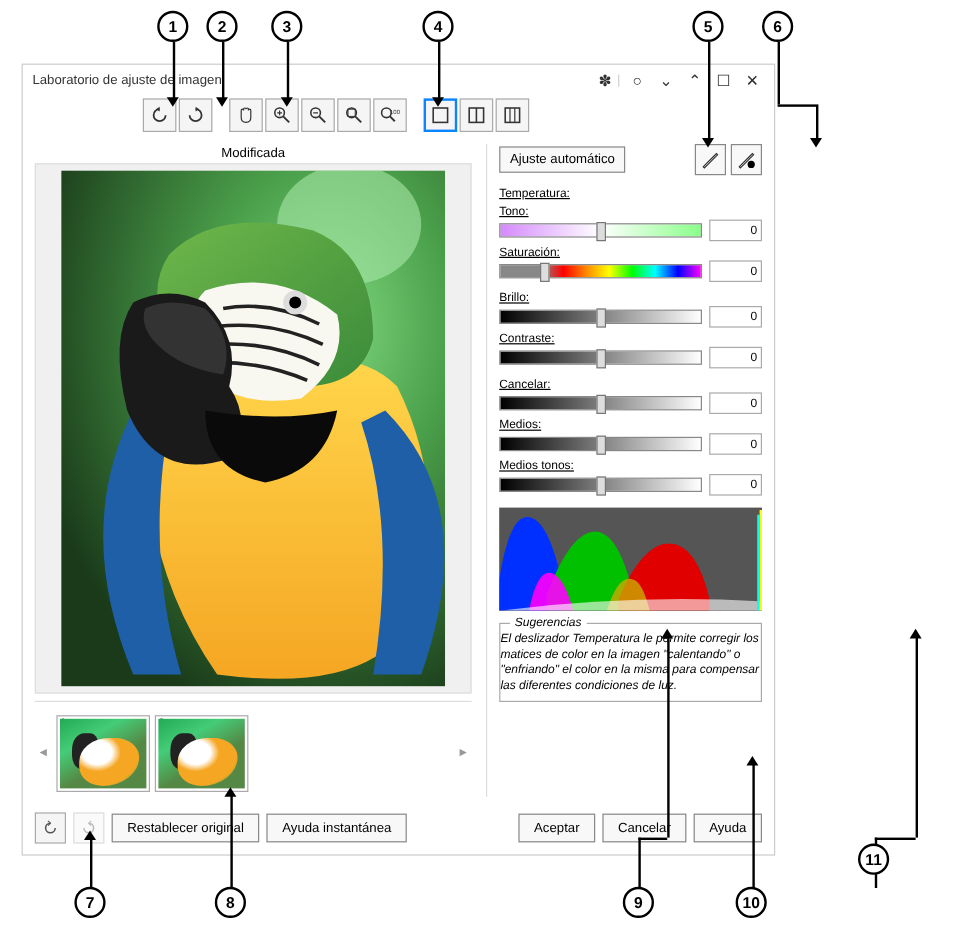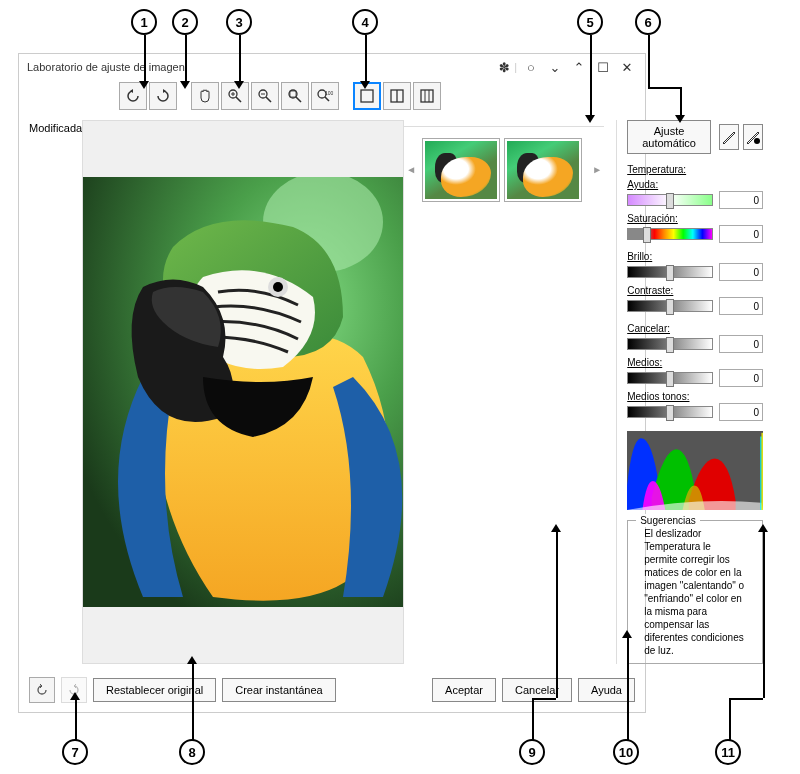--- a/index.html
+++ b/index.html
@@ -6,21 +6,21 @@
 body { background: #fff; width: 800px; height: 774px; position: relative; }
 .window { position: absolute; left: 18px; top: 53px; width: 628px; height: 660px; background: #fff; border: 1px solid #ccc; }
 .titlebar { height: 26px; display: flex; align-items: center; padding: 0 8px; font-size: 11px; color: #333; }
 .titlebar-title { flex: 1; }
 .titlebar-btn { width: 20px; height: 18px; display: inline-flex; align-items: center; justify-content: center; margin-left: 4px; font-size: 13px; cursor: default; }
 .toolbar { height: 32px; padding-left: 100px; display: flex; align-items: center; gap: 2px; }
 .tbtn { width: 28px; height: 28px; border: 1px solid #aaa; background: #f5f5f5; display: inline-flex; align-items: center; justify-content: center; font-size: 14px; position: relative; }
 .tbtn.sel { border: 2px solid #0a84ff; }
 .tgap { width: 10px; }
 .body { display: flex; height: 560px; padding: 8px 10px; gap: 12px; }
-.left { flex: 1; display: flex; flex-direction: row; }
+.left { flex: 1; display: flex; flex-direction: column; }
 .preview-title { text-align: center; font-size: 11px; padding: 2px 0; }
 .preview { flex: 1; background: #f0f0f0; border: 1px solid #ddd; display: flex; align-items: center; justify-content: center; position: relative; overflow: hidden; }
 .thumbs { height: 80px; margin-top: 6px; display: flex; align-items: center; gap: 4px; border-top: 1px solid #ddd; padding-top: 6px; }
 .thumbnav { width: 14px; height: 64px; display: flex; align-items: center; justify-content: center; color: #999; font-size: 10px; }
 .thumb { width: 78px; height: 64px; border: 1px solid #aaa; position: relative; background: #fff; padding: 2px; }
 .thumb .num { position: absolute; top: 0; left: 2px; font-size: 9px; }
 .thumb .cx { position: absolute; top: 0; right: 2px; font-size: 10px; }
 .right { width: 230px; display: flex; flex-direction: column; border-left: 1px solid #ddd; padding-left: 10px; gap: 6px; font-size: 11px; }
 .autorow { display: flex; gap: 4px; align-items: center; margin-bottom: 4px; }
 .autobtn { border: 1px solid #888; background: #f8f8f8; padding: 4px 8px; font-size: 11px; }
@@ -30,21 +30,21 @@
 .slider-line { display: flex; align-items: center; gap: 6px; }
 .slider-track { flex: 1; height: 12px; position: relative; border: 1px solid #888; }
 .slider-handle { position: absolute; top: -2px; width: 8px; height: 16px; background: #ddd; border: 1px solid #777; }
 .slider-val { width: 44px; height: 18px; border: 1px solid #aaa; font-size: 10px; text-align: right; padding: 1px 3px; }
 .slider-val.active { border: 1px solid #0a84ff; }
 .grad-temp { background: linear-gradient(to right, #ff6a00, #fff, #7ab8ff); }
 .grad-tone { background: linear-gradient(to right, #d58aff, #fff, #8aff8a); }
 .grad-sat { background: linear-gradient(to right, #888, #888 20%, #f00, #f80, #ff0, #0f0, #0ff, #00f, #f0f); }
 .grad-gray { background: linear-gradient(to right, #000, #fff); }
 .histo { height: 86px; background: #555; position: relative; overflow: hidden; }
-.hints { border: 1px solid #aaa; padding: 6px 16px; font-size: 10px; line-height: 1.3; margin-top: 4px; position: relative; }
+.hints { border: 1px solid #aaa; padding: 6px 0; font-size: 10px; line-height: 1.3; margin-top: 4px; position: relative; font-style: italic; }
 .hints-title { position: absolute; top: -7px; left: 8px; background: #fff; padding: 0 4px; font-size: 10px; }
 .bottombar { height: 36px; display: flex; align-items: center; padding: 0 10px; gap: 6px; }
 .bottombar .spacer { flex: 1; }
 .bbtn { border: 1px solid #888; background: #f8f8f8; padding: 5px 12px; font-size: 11px; }
 .smallbtn { width: 26px; height: 26px; border: 1px solid #aaa; background: #f5f5f5; display: inline-flex; align-items: center; justify-content: center; font-size: 13px; }
 
 
 .callout { position: absolute; width: 26px; height: 26px; border: 2px solid #000; border-radius: 50%; background: #fff; display: flex; align-items: center; justify-content: center; font-size: 13px; font-weight: bold; z-index: 50; }
 .arrow { position: absolute; background: #000; z-index: 40; }
 .arrow.v { width: 2px; }
@@ -98,21 +98,21 @@
 <div class="callout" style="left:519px; top:739px">9</div>
 <div class="arrow v" style="left:532px; top:698px; height:42px"></div>
 <div class="arrow h" style="left:532px; top:698px; width:24px"></div>
 <div class="arrow v" style="left:556px; top:530px; height:168px"></div>
 <div class="arrowhead up" style="left:551px; top:524px"></div>
 
 <div class="callout" style="left:613px; top:739px">10</div>
 <div class="arrow v" style="left:627px; top:636px; height:104px"></div>
 <div class="arrowhead up" style="left:622px; top:630px"></div>
 
-<div class="callout" style="left:715px; top:739px">11</div>
+<div class="callout" style="left:715px; top:703px">11</div>
 <div class="arrow v" style="left:729px; top:698px; height:42px"></div>
 <div class="arrow h" style="left:729px; top:698px; width:34px"></div>
 <div class="arrow v" style="left:763px; top:530px; height:168px"></div>
 <div class="arrowhead up" style="left:758px; top:524px"></div>
 
 <div class="window">
   <div class="titlebar">
     <span class="titlebar-title">Laboratorio de ajuste de imagen</span>
     <span class="titlebar-btn">✽</span>
     <span style="color:#ccc">|</span>
@@ -271,21 +271,21 @@
               <path d="M2 14 L5 11 L11 5 L13 3 L14 4 L12 6 L6 12 L3 15 Z" fill="none" stroke="#333"></path>
               <circle cx="12" cy="12" r="3" fill="#000"></circle>
             </svg>
           </div>
       </div>
       <div id="sliders">
           <div class="slider-row">
             <label>Temperatura:</label>
           </div>
           <div class="slider-row">
-            <label>Ayuda:</label>
+            <label>Tono:</label>
             <div class="slider-line">
               <div class="slider-track grad-tone">
                 <div class="slider-handle" style="left: calc(50% - 4px);"></div>
               </div>
               <input class="slider-val" value="0" style="">
             </div>
           </div>
           <div class="slider-row">
             <label>Saturación:</label>
             <div class="slider-line">
@@ -369,19 +369,19 @@
           <path d="M5 1 L7 3 L5 5" fill="none" stroke="#555"></path>
         </svg>
       </div>
     <div class="smallbtn" style="opacity:.4">
         <svg width="14" height="14" viewBox="0 0 14 14">
           <path d="M3 7 A4 4 0 1 0 7 3" fill="none" stroke="#555" stroke-width="1.3"></path>
           <path d="M9 1 L7 3 L9 5" fill="none" stroke="#555"></path>
         </svg>
       </div>
     <button class="bbtn">Restablecer original</button>
-    <button class="bbtn">Crear instantánea</button>
+    <button class="bbtn">Ayuda instantánea</button>
     <div class="spacer"></div>
     <button class="bbtn">Aceptar</button>
     <button class="bbtn">Cancelar</button>
     <button class="bbtn">Ayuda</button>
   </div>
 </div>
 
 </body></html>

